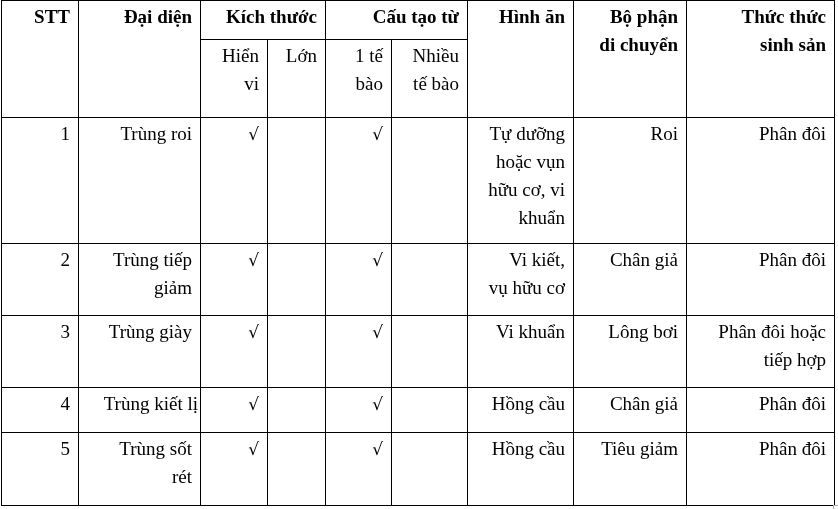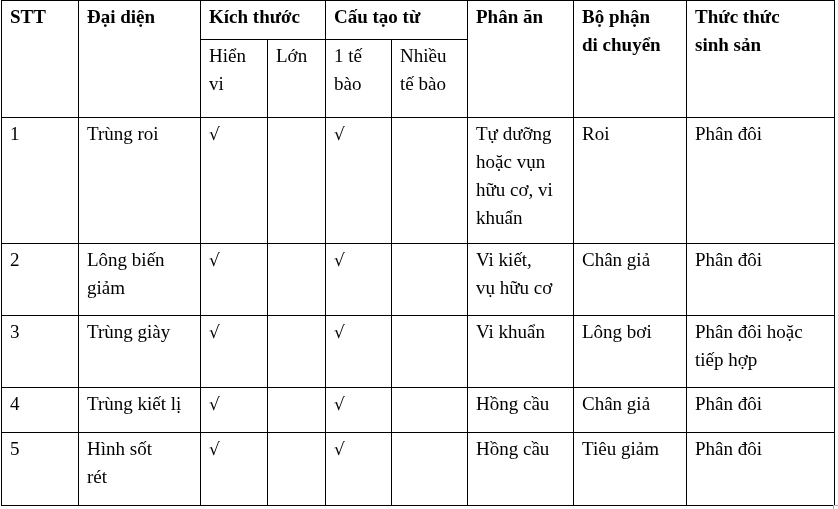--- a/index.html
+++ b/index.html
@@ -15,20 +15,21 @@
       font-family: "Liberation Serif", "DejaVu Serif", serif;
       color: #000000;
     }
     table.protozoa {
       position: absolute;
       left: 1px;
       top: 0px;
       border-collapse: collapse;
       table-layout: fixed;
       width: 833px;
+      text-align: right;
     }
     table.protozoa td {
       border: 1.5px solid #000;
       vertical-align: top;
       padding: 2px 8px 0 8px;
       font-size: 19px;
       line-height: 28px;
       box-sizing: border-box;
       overflow: hidden;
     }
@@ -77,21 +78,21 @@
     <td class="h" rowspan="2">
       <span>Đại diện</span>
     </td>
     <td class="h" colspan="2">
       <span>Kích thước</span>
     </td>
     <td class="h" colspan="2">
       <span>Cấu tạo từ</span>
     </td>
     <td class="h" rowspan="2">
-      <span>Phân ăn</span>
+      <span>Hình ăn</span>
     </td>
     <td class="h" rowspan="2">
       <div>Bộ phận</div>
       <div>di chuyển</div>
     </td>
     <td class="h" rowspan="2">
       <div>Thức thức</div>
       <div>sinh sản</div>
     </td>
   </tr>
@@ -133,21 +134,21 @@
     <td><span>Roi</span></td>
     <td>
       <div>Phân đôi</div>
       <div></div>
     </td>
   </tr>
 
   <tr style="height:72px">
     <td><span>2</span></td>
     <td>
-      <div>Lông biến</div>
+      <div>Trùng tiếp</div>
       <div>giảm</div>
     </td>
     <td><span class="check">√</span></td>
     <td><span></span></td>
     <td><span class="check">√</span></td>
     <td><span></span></td>
     <td>
       <div>Vi kiết,</div>
       <div>vụ hữu cơ</div>
     </td>
@@ -192,21 +193,21 @@
     </td>
     <td><span>Chân giả</span></td>
     <td>
       <div>Phân đôi</div>
     </td>
   </tr>
 
   <tr style="height:73px">
     <td><span>5</span></td>
     <td>
-      <div>Hình sốt</div>
+      <div>Trùng sốt</div>
       <div>rét</div>
     </td>
     <td><span class="check">√</span></td>
     <td><span></span></td>
     <td><span class="check">√</span></td>
     <td><span></span></td>
     <td>
       <div>Hồng cầu</div>
     </td>
     <td><span>Tiêu giảm</span></td>

